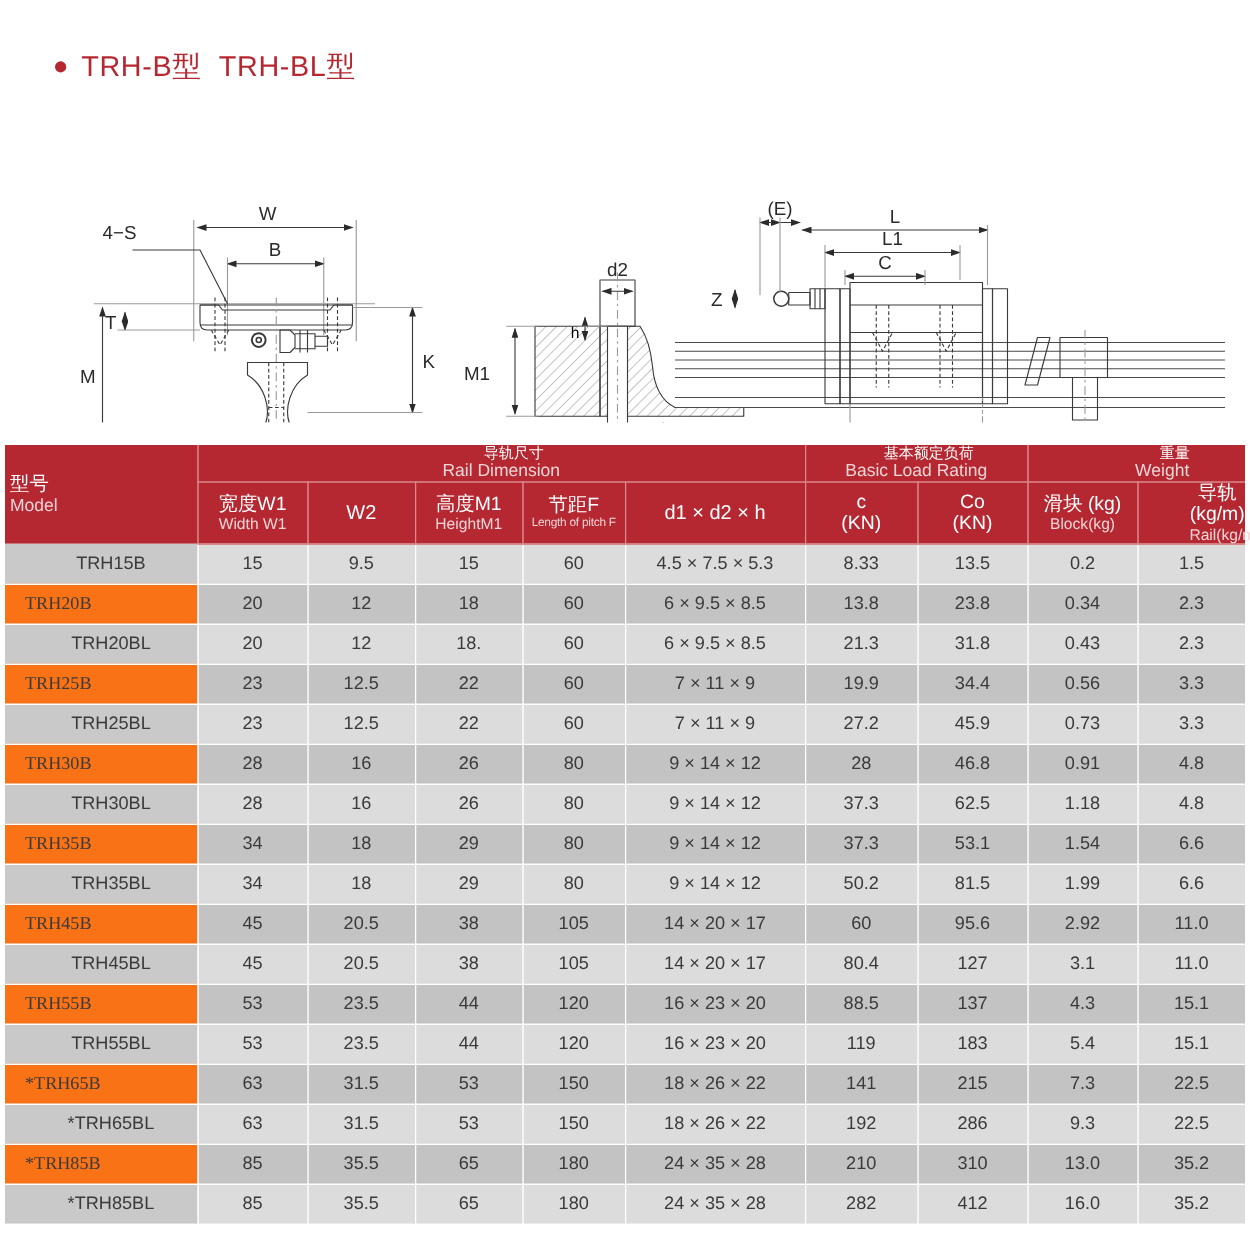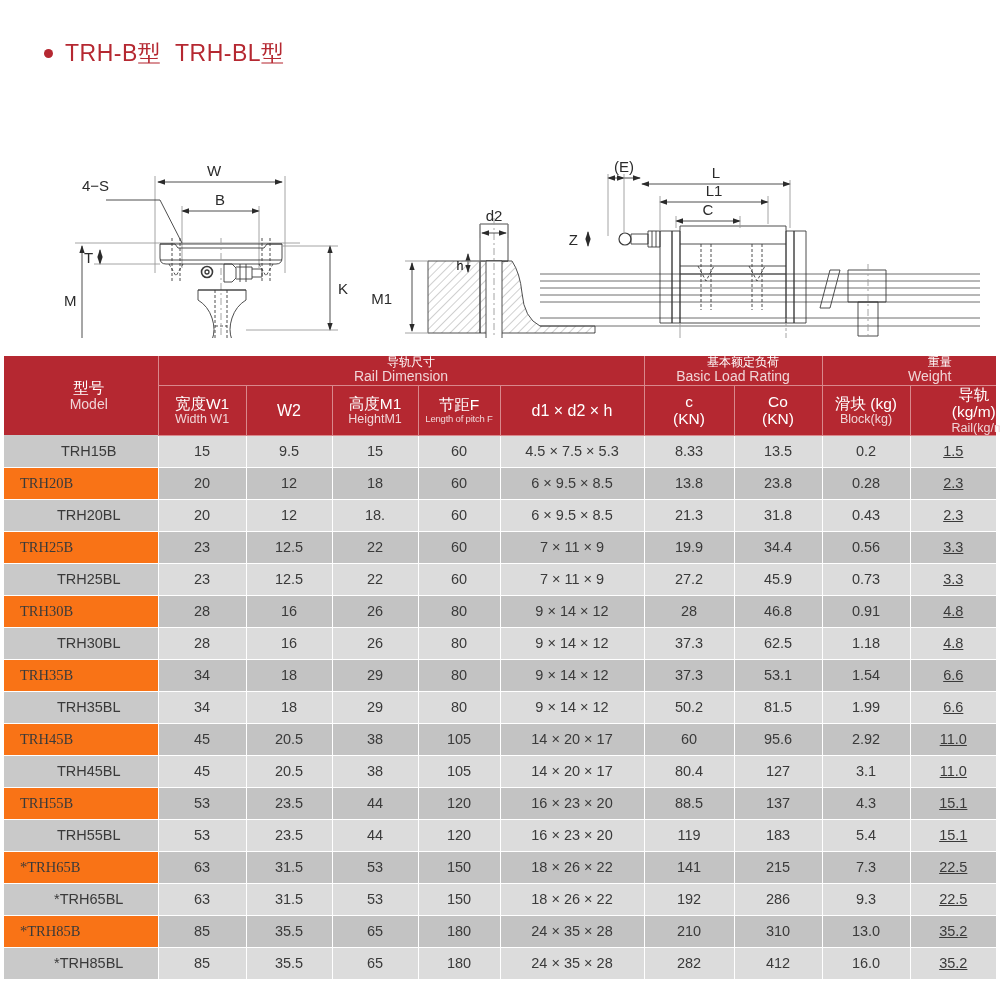--- a/index.html
+++ b/index.html
@@ -79,41 +79,41 @@
   thead th {
     background: #b52831;
     color: #ffffff;
     border-right: 1px solid #d9888c;
     border-bottom: 1px solid #d9888c;
     font-weight: normal;
     line-height: 1.12;
   }
   thead th.last-col { border-right: none; padding-left: 41px; }
   thead th.model-cell {
-    text-align: center;
-    padding-left: 16px;
+    text-align: left;
+    padding-left: 4px;
     border-bottom: none;
   }
 
   .cn { font-size: 15.5px; display: block; }
   .cn-lg { font-size: 12px; display: block; margin-left: 20px; }
   .en { font-size: 14px; display: block; color: #f0d5d7; }
   .en-tiny { font-size: 9.5px; display: block; color: #f0d5d7; letter-spacing: -0.2px; }
   .en-sm { font-size: 12.5px; display: block; color: #f0d5d7; }
   .plain { font-size: 16px; display: block; }
   .plain-2l { font-size: 15.5px; display: block; line-height: 1.15; }
 
   tbody td {
     height: 31px;
     font-size: 14.5px;
     color: #3a3a3a;
     border-bottom: 1px solid #ffffff;
     border-right: 1px solid #ffffff;
   }
-  tbody td.last-col { border-right: none; text-decoration: underline; }
+  tbody td.last-col { border-right: none; }
   tbody td.model-cell {
     text-align: left;
     padding-left: 16px;
     font-size: 14.5px;
   }
 
   tbody tr.odd td { background: #dcdcdc; }
   tbody tr.even td { background: #c3c3c3; }
   tbody tr.odd td.model-cell { background: #c9c9c9; text-align: center; }
   tbody tr.even td.model-cell { background: #f97316; font-family: Liberation Serif, serif; }
@@ -402,21 +402,21 @@
         </tr>
         <tr class="even">
           <td class="model-cell">TRH20B</td>
           <td>20</td>
           <td>12</td>
           <td>18</td>
           <td>60</td>
           <td>6 × 9.5 × 8.5</td>
           <td>13.8</td>
           <td>23.8</td>
-          <td>0.28</td>
+          <td>0.34</td>
           <td class="last-col">2.3</td>
         </tr>
         <tr class="odd">
           <td class="model-cell">TRH20BL</td>
           <td>20</td>
           <td>12</td>
           <td>18.</td>
           <td>60</td>
           <td>6 × 9.5 × 8.5</td>
           <td>21.3</td>

